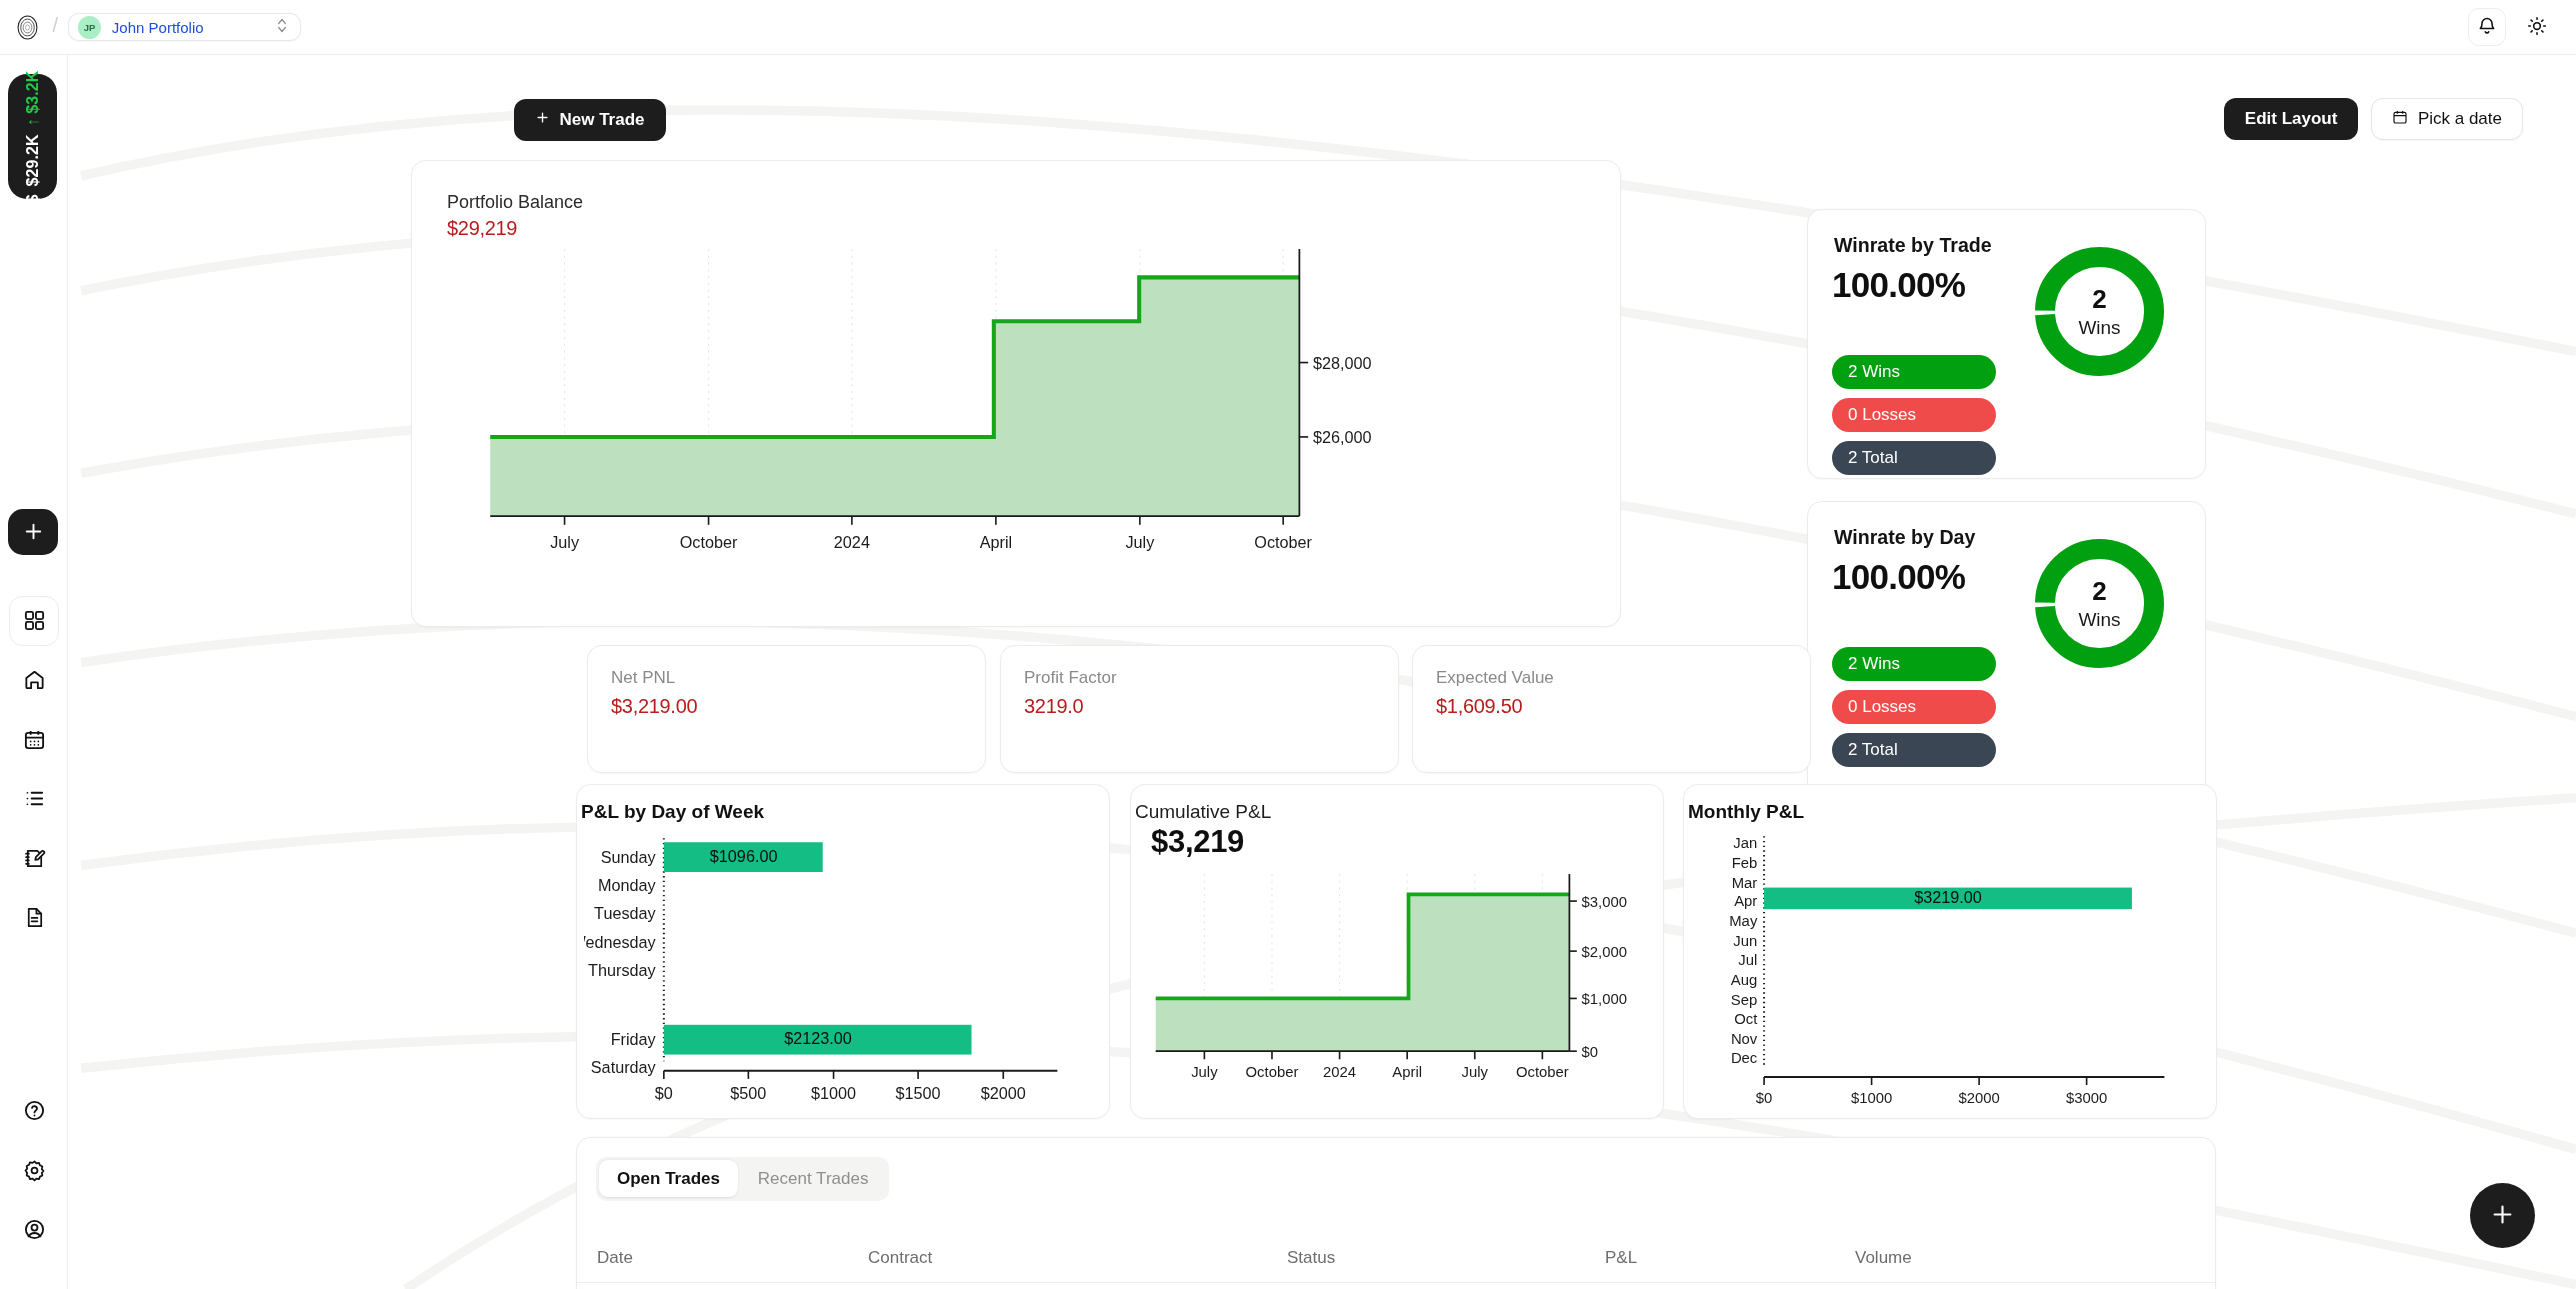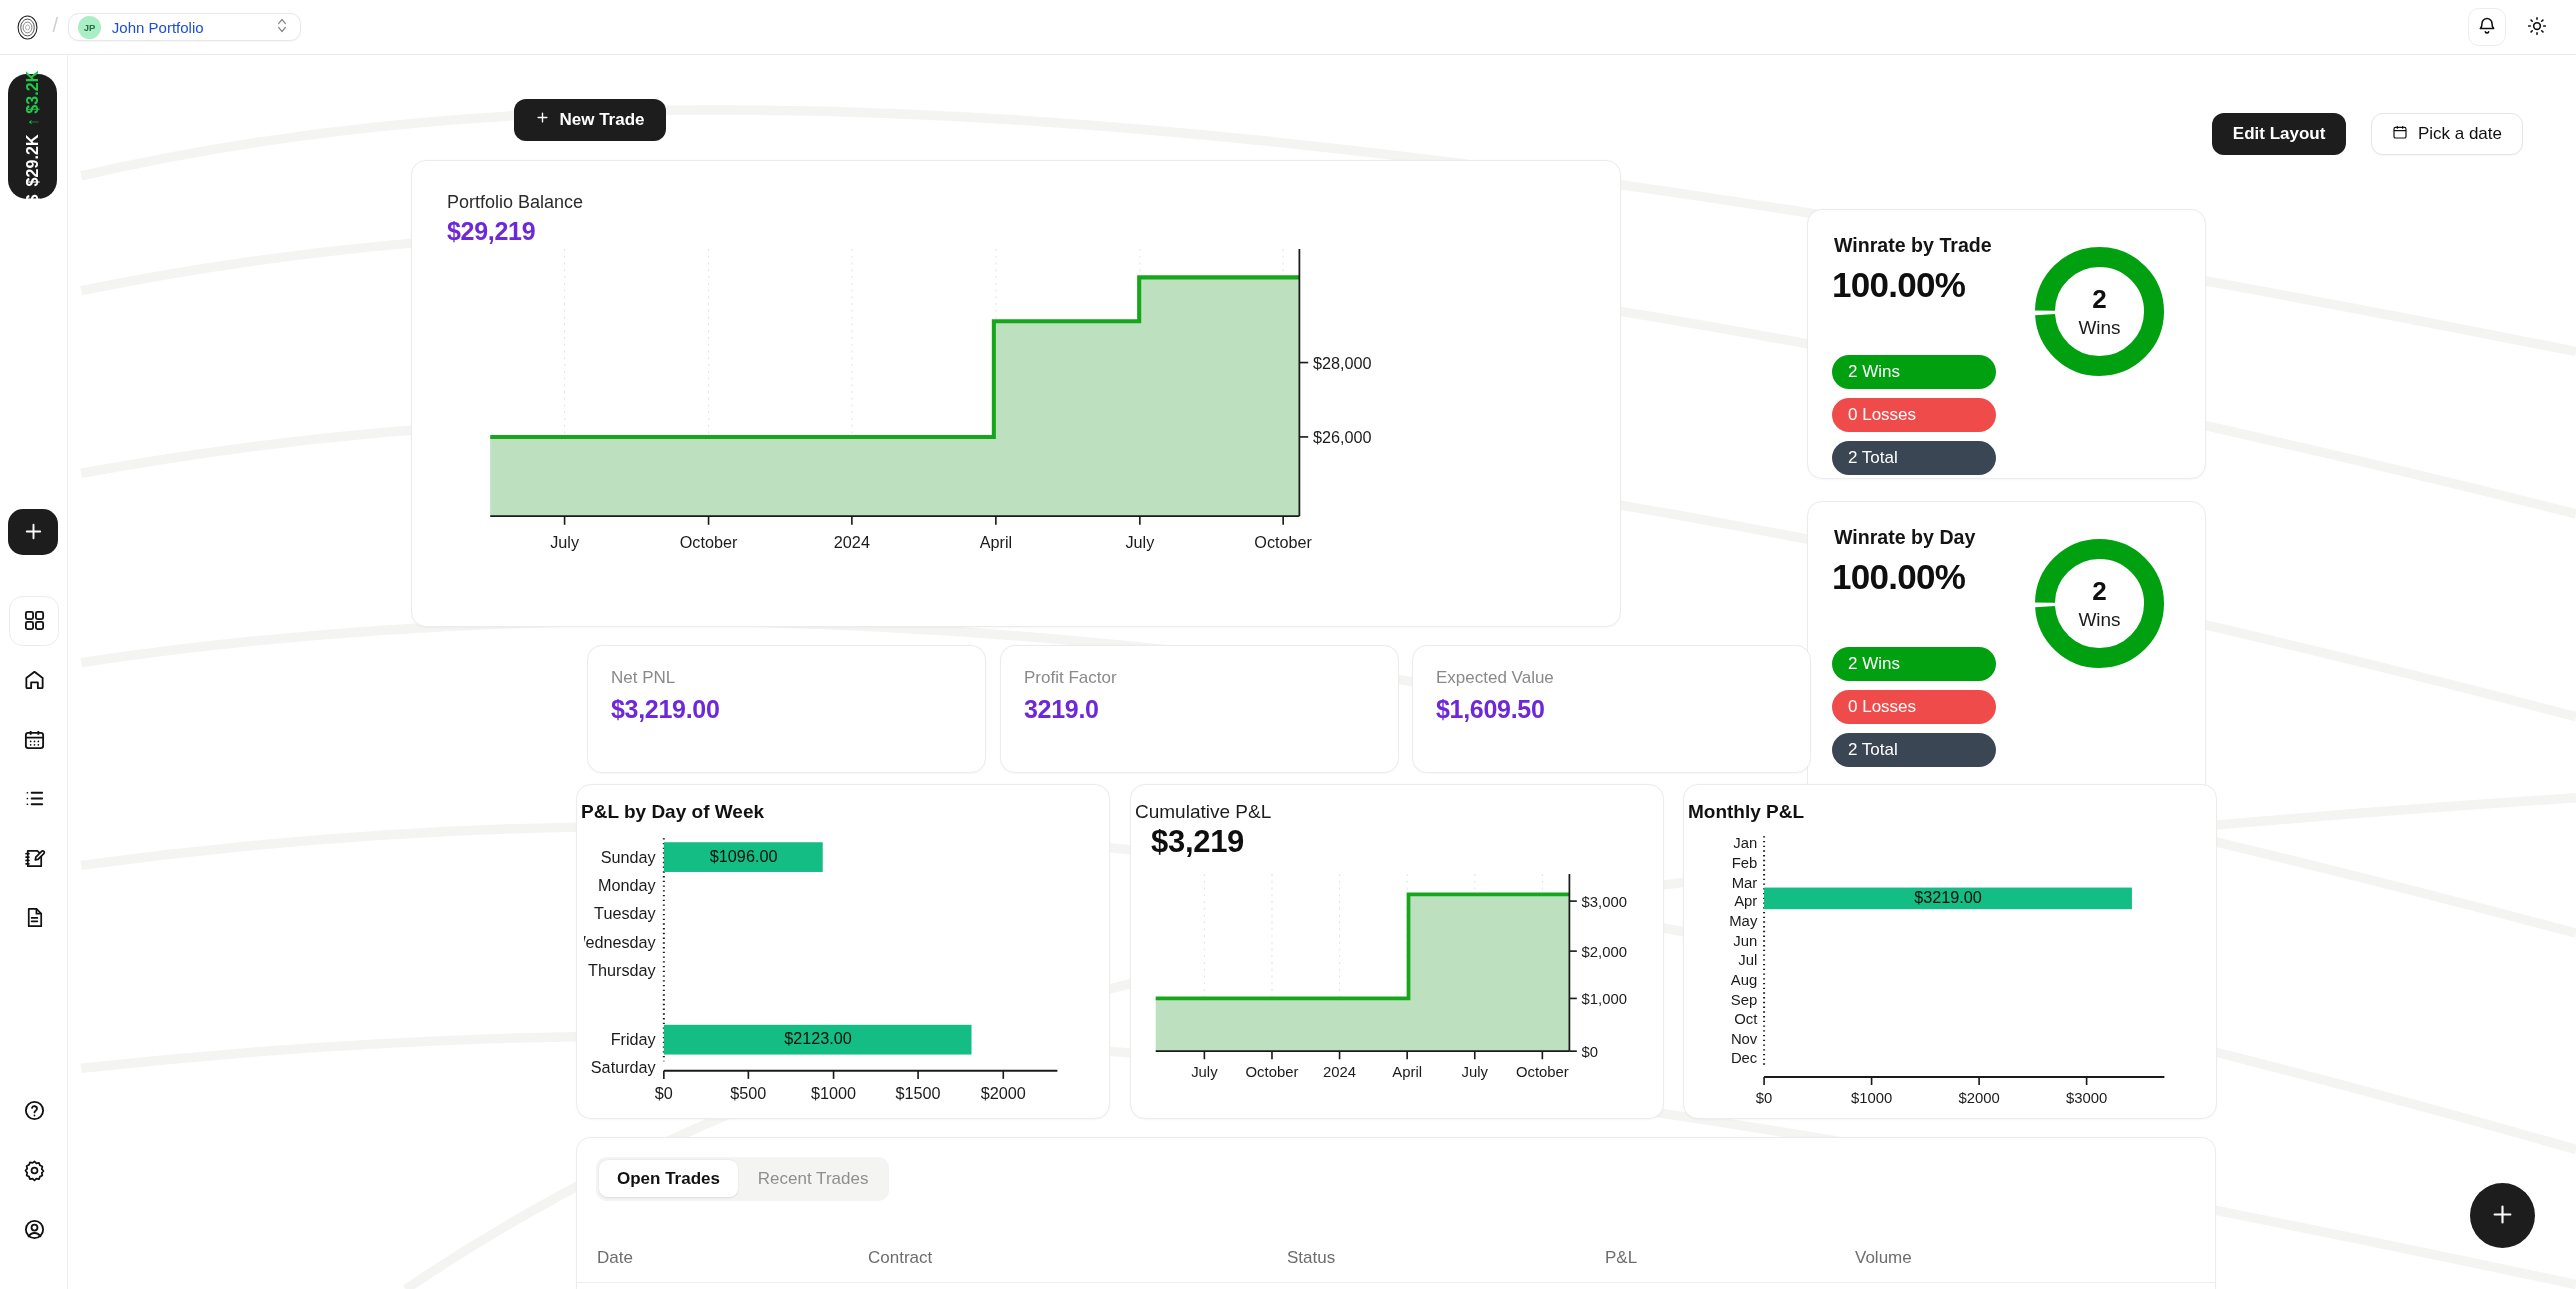--- a/index.html
+++ b/index.html
@@ -81,29 +81,29 @@
   .main { position: absolute; top: 55px; left: 68px; width: 2508px; height: 1234px; z-index: 10; }
 
   .toolbar-row { position: absolute; top: 41px; left: 446px; right: 53px; height: 54px; }
   .btn {
     display: inline-flex; align-items: center; gap: 9.5px; height: 42px; padding: 0 20px;
     border-radius: 12px; font-size: 17px; cursor: pointer; border: 0.7px solid transparent;
   }
   .btn-dark { background: #1d1d1d; color: #fff; font-weight: 600; }
   .btn-light { background: #fff; color: #111; border-color: #e6e6e6; box-shadow: 0 0.7px 1.4px rgba(0,0,0,.04); }
   .new-trade { position: absolute; left: 0; top: 2.7px; }
-  .toolbar-right { position: absolute; right: 0; top: 17px; display: flex; gap: 25px; }
+  .toolbar-right { position: absolute; right: 0; top: 2px; display: flex; gap: 13px; }
 
   .card {
     position: absolute; background: #fff; border: 0.7px solid #ececec;
     border-radius: 15px; box-shadow: 0 0.7px 2px rgba(0,0,0,.035);
   }
   .card-label { font-size: 18px; color: #2b2b2b; }
   .card-sub   { font-size: 17px; color: #8a8a8a; }
-  .card-value { font-size: 25px; font-weight: 700; color: #6d28d9; letter-spacing: -0.3px; }
+  .card-value { font-size: 20px; font-weight: 400; color: #b91c1c; letter-spacing: -0.3px; }
 
   
   #portfolio-card { left: 343px; top: 105px; width: 1210px; height: 467px; }
   #portfolio-card .hdr { position: absolute; left: 35px; top: 31px; }
 
   
   .winrate-card { width: 399px; }
   #winrate-trade { left: 1739px; top: 154px; height: 270px; }
   #winrate-day   { left: 1739px; top: 446px; height: 320px; }
   .wr-title { position: absolute; left: 26px; top: 24px; font-size: 19.6px; font-weight: 700; color: #141414; }

